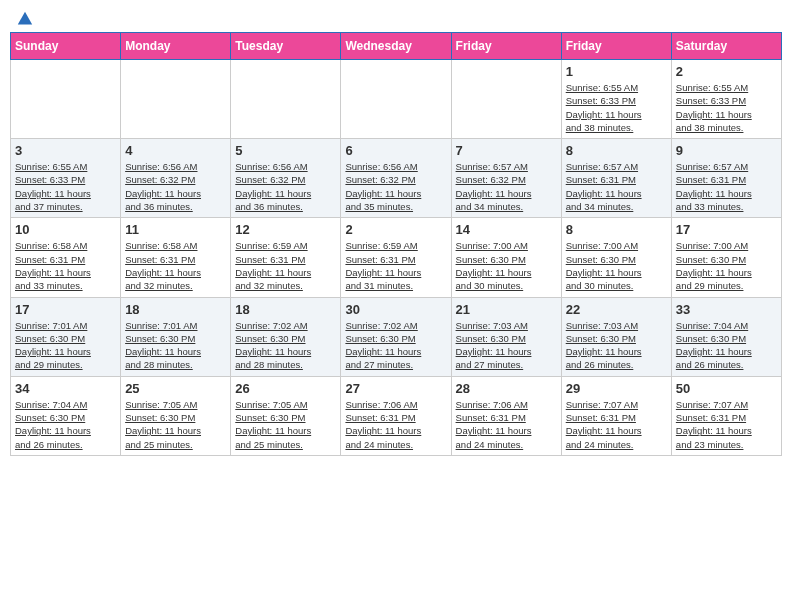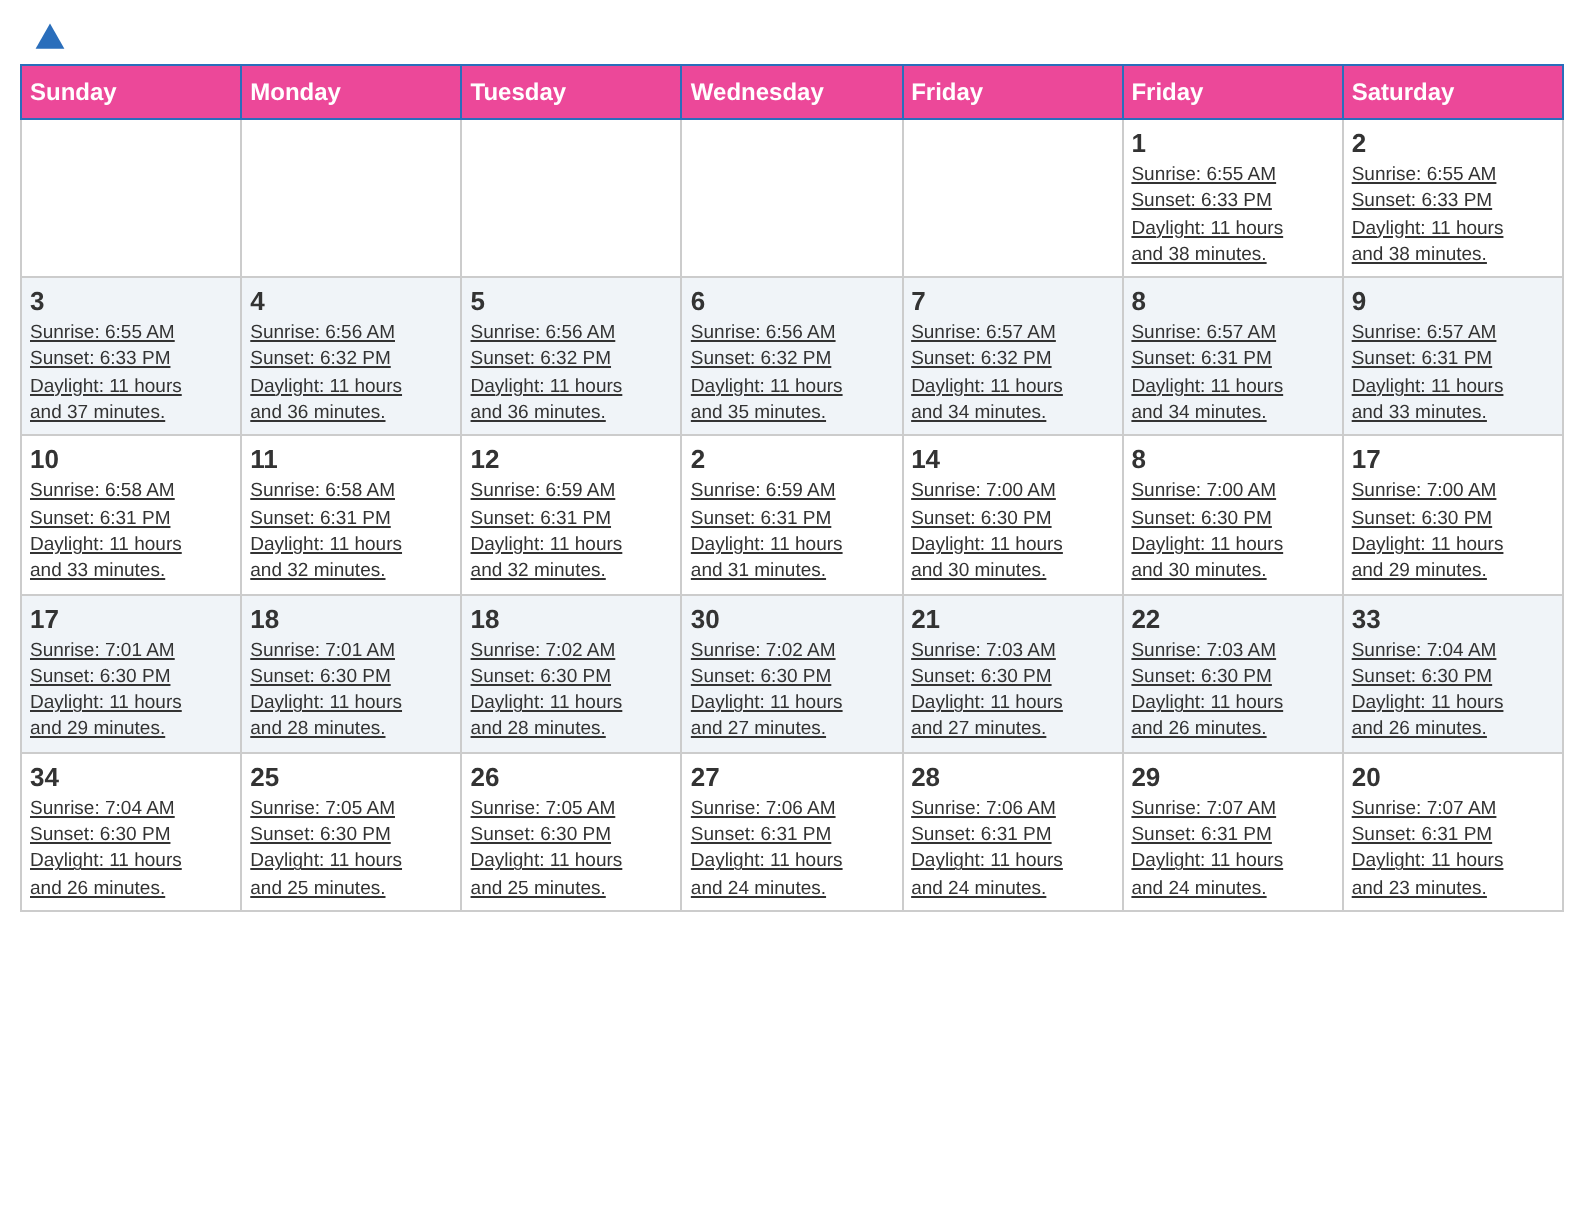--- a/index.html
+++ b/index.html
@@ -334,21 +334,21 @@
 and 24 minutes.</div>
         </td>
         <td>
           <span class="day-number">29</span>
           <div class="day-info" style="white-space: pre-line;">Sunrise: 7:07 AM
 Sunset: 6:31 PM
 Daylight: 11 hours
 and 24 minutes.</div>
         </td>
         <td>
-          <span class="day-number">20</span>
+          <span class="day-number">50</span>
           <div class="day-info" style="white-space: pre-line;">Sunrise: 7:07 AM
 Sunset: 6:31 PM
 Daylight: 11 hours
 and 23 minutes.</div>
         </td>
       </tr>
     </tbody>
 </table>
 
 </body></html>

